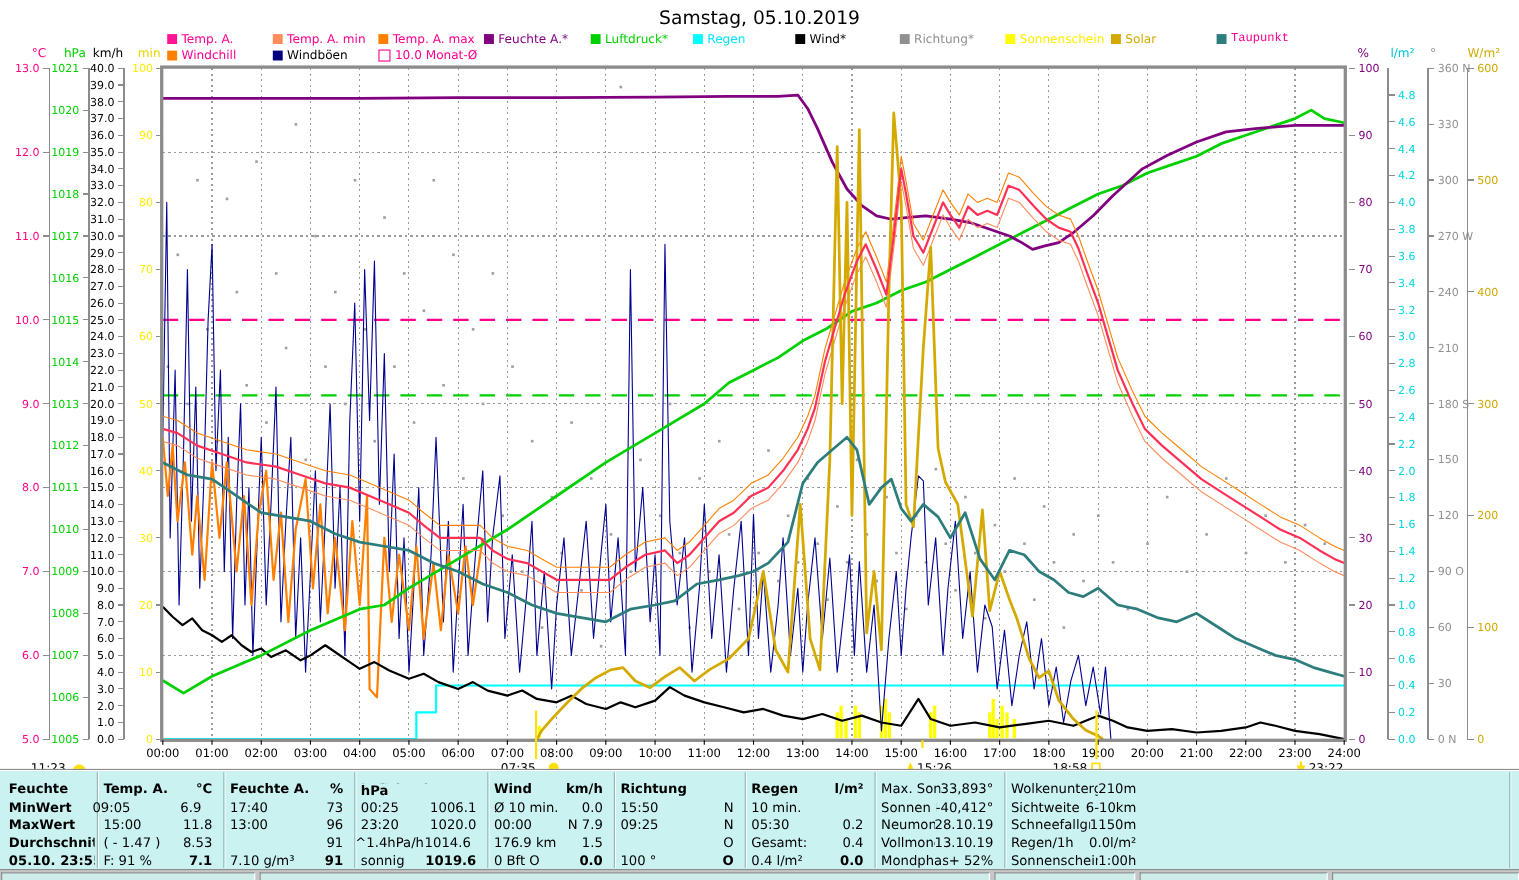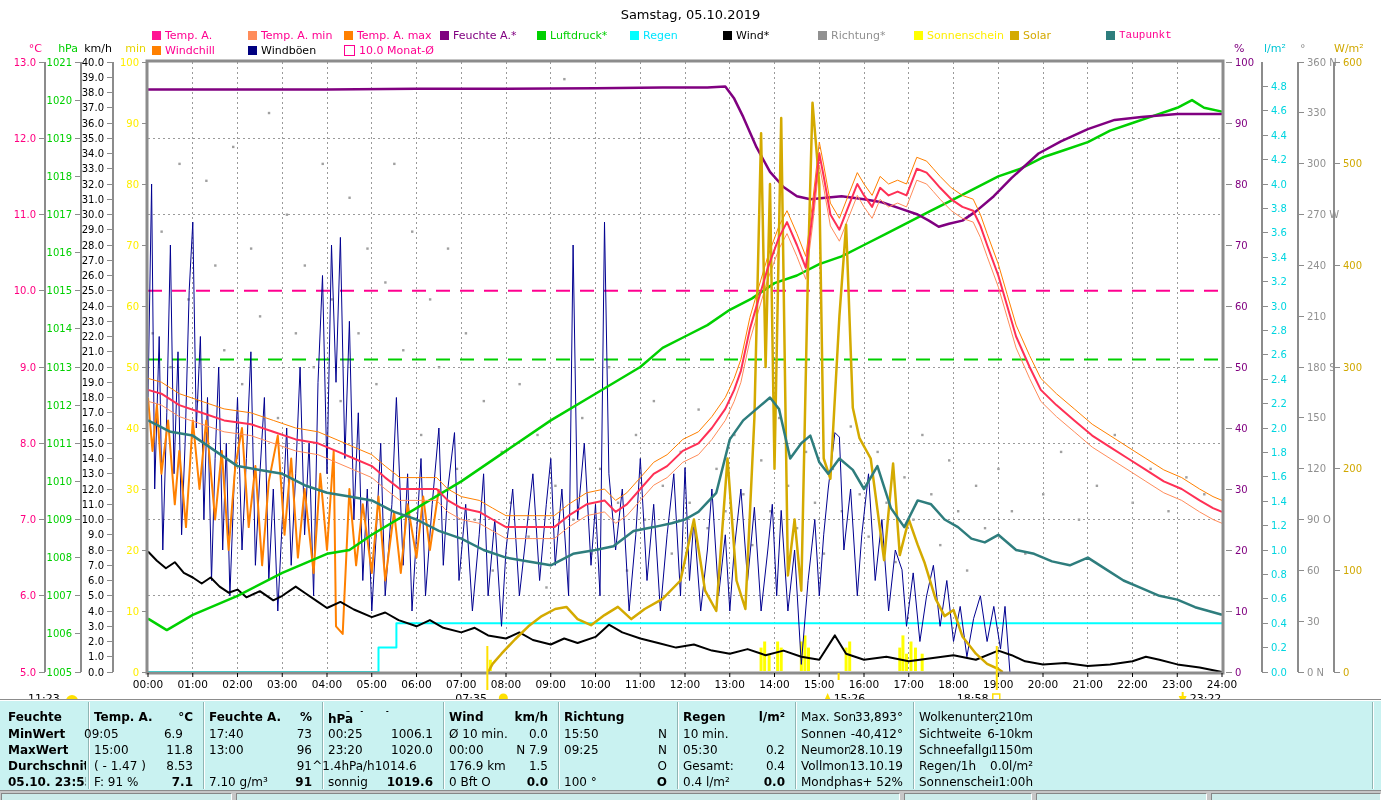--- a/index.html
+++ b/index.html
@@ -1,19 +1,19 @@
 <!DOCTYPE html>
 <html><head>
 <meta charset="utf-8">
 <style>
   html,body{margin:0;padding:0;background:#fff;}
   #app{position:relative;width:1381px;height:800px;background:#fff;overflow:hidden;
        font-family:"DejaVu Sans",sans-serif;-webkit-font-smoothing:none;}
   .title{position:absolute;top:7px;left:0;width:1381px;text-align:center;
-         font-size:13px;color:#000;}
+         font-size:17px;color:#000;}
   .legend-item{position:absolute;height:12px;font-size:11px;white-space:nowrap;display:flex;align-items:center;gap:4px;}
   .legend-swatch{display:inline-block;width:9px;height:9px;flex:0 0 auto;}
   .axis-header{position:absolute;font-size:11px;white-space:nowrap;}
   #chart-svg{position:absolute;left:0;top:0;}
   
   #wx-table{position:absolute;left:0;top:699px;width:1381px;height:91px;background:#c9f2f1;
             border-top:1px solid #8c8c8c;box-shadow:0 1px 0 #fff inset;font-size:12px;color:#000;}
   .tcol-divider{position:absolute;top:2px;bottom:2px;width:1px;background:#8fb5b4;box-shadow:1px 0 0 #ffffff;}
   .trow{position:absolute;left:6px;right:8px;height:16px;display:flex;justify-content:space-between;white-space:nowrap;overflow:hidden;}
   .trow .lv{overflow:hidden;}
@@ -688,21 +688,21 @@
         <span class="b">hPa</span>
       </div>
       <div class="trow" style="left: 328px; width: 105px; top: 27px;">
         <span class="lv">00:25</span>
         <span class="">1006.1</span>
       </div>
       <div class="trow" style="left: 328px; width: 105px; top: 43px;">
         <span class="lv">23:20</span>
         <span class="">1020.0</span>
       </div>
-      <div class="trow" style="left: 312px; width: 105px; top: 59px; justify-content: center;">
+      <div class="trow" style="left: 323px; width: 105px; top: 59px;">
         <span class="lv">^1.4hPa/h</span>
         <span class="">1014.6</span>
       </div>
       <div class="trow" style="left: 328px; width: 105px; top: 75px;">
         <span class="lv">sonnig</span>
         <span class="b">1019.6</span>
       </div>
       <div class="trow" style="left: 449px; width: 99px; top: 10px;">
         <span class="lv b">Wind</span>
         <span class="b">km/h</span>

